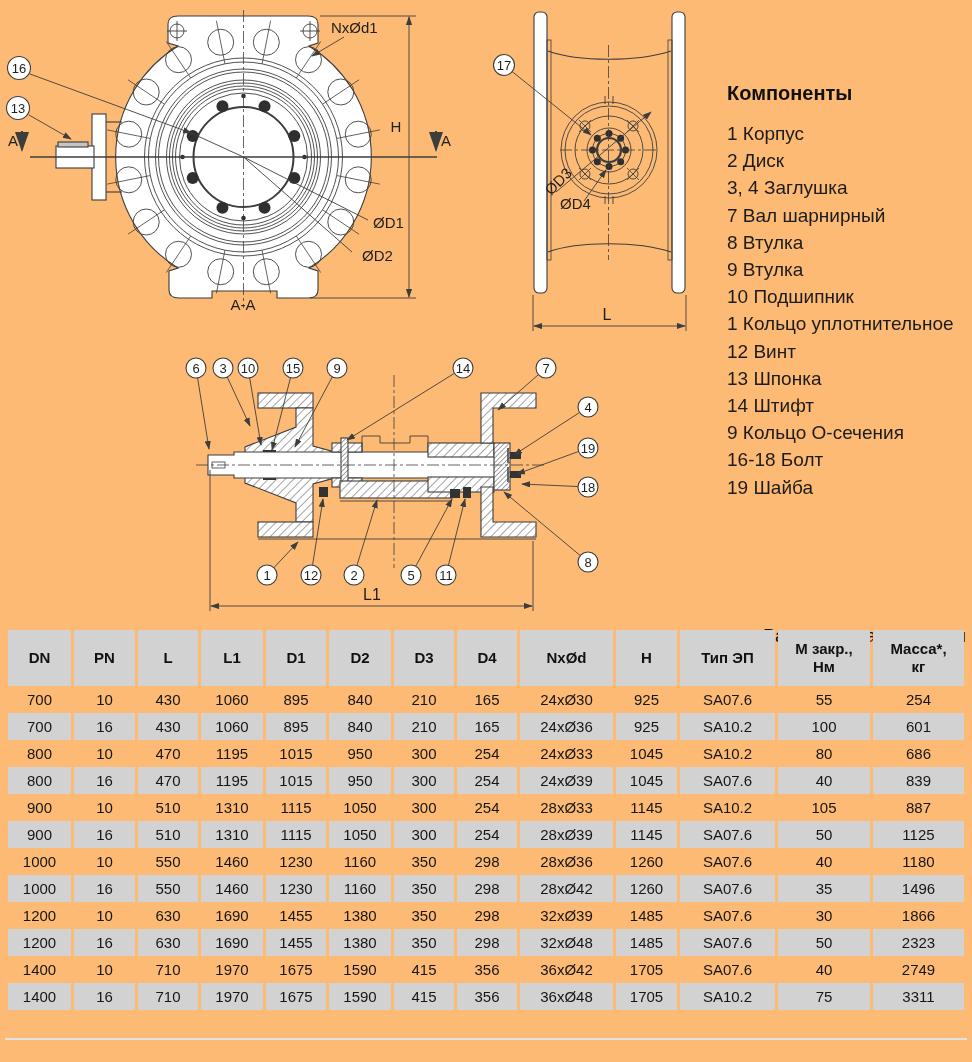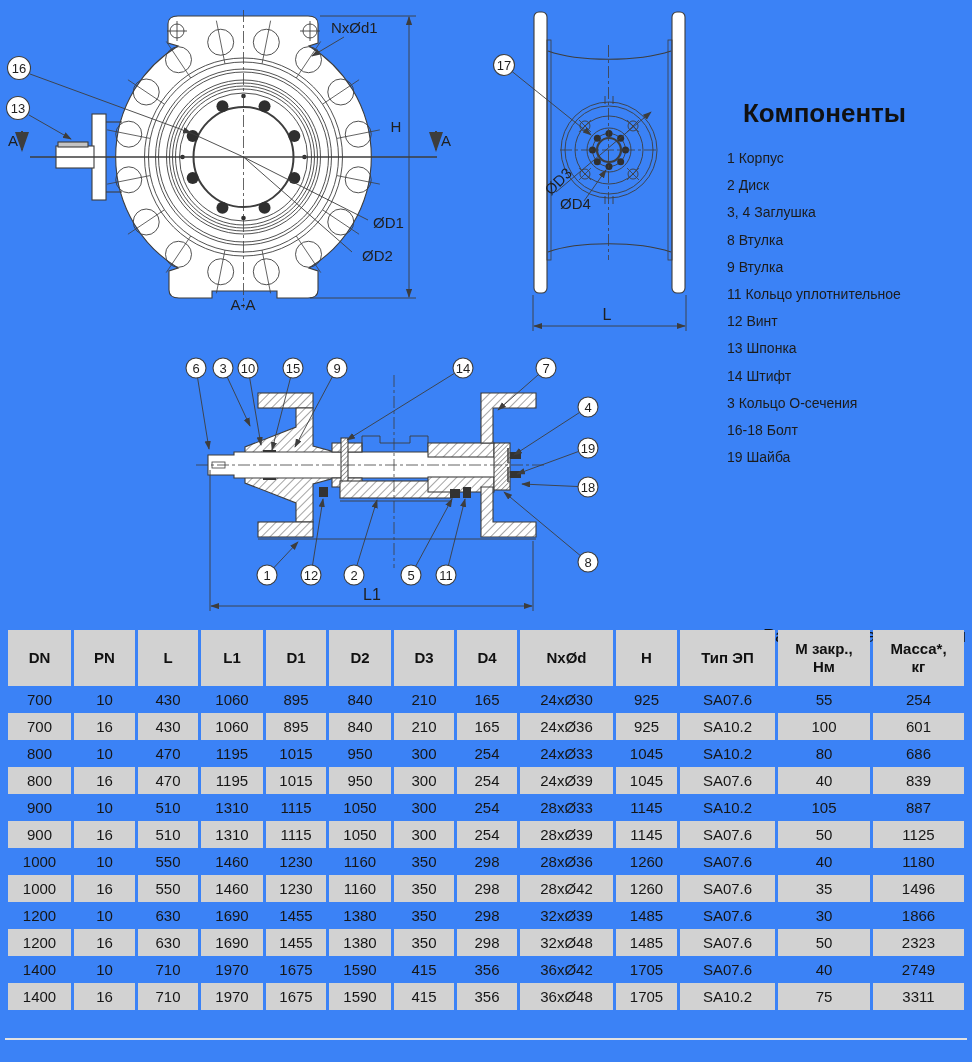--- a/index.html
+++ b/index.html
@@ -1,22 +1,22 @@
 <!DOCTYPE html>
 <html><head>
 <meta charset="utf-8">
 <style>
   html,body{margin:0;padding:0;background:#ffffff;}
-  .page{position:relative;width:972px;height:1062px;background:#3b82f6;overflow:hidden;
+  .page{position:relative;width:972px;height:1062px;background:#fdba74;overflow:hidden;
         font-family:"Liberation Sans", sans-serif;color:#1a1a1a;}
   svg text{font-family:"Liberation Sans", sans-serif;fill:#1f1f1f;}
   .components{position:absolute;left:727px;top:82px;width:240px;}
-  .components h2{margin:16px;font-size:26px;font-weight:bold;color:#111;}
+  .components h2{margin:0;font-size:20px;font-weight:bold;color:#111;}
   .components ul{list-style:none;margin:15px 0 0 0;padding:0;}
-  .components li{font-size:14px;line-height:27.2px;color:#1c1c1c;white-space:nowrap;}
+  .components li{font-size:19px;line-height:27.2px;color:#1c1c1c;white-space:nowrap;}
   .units-note{position:absolute;right:6px;top:625px;font-size:19px;font-weight:normal;color:#111;}
   table.dims{position:absolute;left:5px;top:630px;width:962px;border-collapse:separate;
              border-spacing:3px 0;table-layout:fixed;}
   table.dims th{background:#d2d2d2;height:56px;font-size:15px;font-weight:bold;color:#111;
                 text-align:center;vertical-align:middle;line-height:18px;padding:0;}
   table.dims td{height:27px;font-size:15px;color:#161616;text-align:center;vertical-align:middle;padding:0;}
   table.dims tr.alt td{background:#d2d2d2;}
   .table-bottom-line{position:absolute;left:5px;top:1038px;width:962px;height:2px;background:#e2e2e2;}
 </style>
 </head>
@@ -350,27 +350,29 @@
         </g>
       </g>
 </svg>
 
 <div class="components">
   <h2>Компоненты</h2>
   <ul id="comp-list">
         <li>1 Корпус</li>
         <li>2 Диск</li>
         <li>3, 4 Заглушка</li>
+        <li>7 Вал шарнирный</li>
         <li>8 Втулка</li>
         <li>9 Втулка</li>
-        <li>11 Кольцо уплотнительное</li>
+        <li>10 Подшипник</li>
+        <li>1 Кольцо уплотнительное</li>
         <li>12 Винт</li>
         <li>13 Шпонка</li>
         <li>14 Штифт</li>
-        <li>3 Кольцо О-сечения</li>
+        <li>9 Кольцо О-сечения</li>
         <li>16-18 Болт</li>
         <li>19 Шайба</li>
       </ul>
 </div>
 
 <div class="units-note">Размеры указаны в мм</div>
 
 <table class="dims" id="dims-table">
   <colgroup id="dims-cols">
         <col style="width: 63px;">

